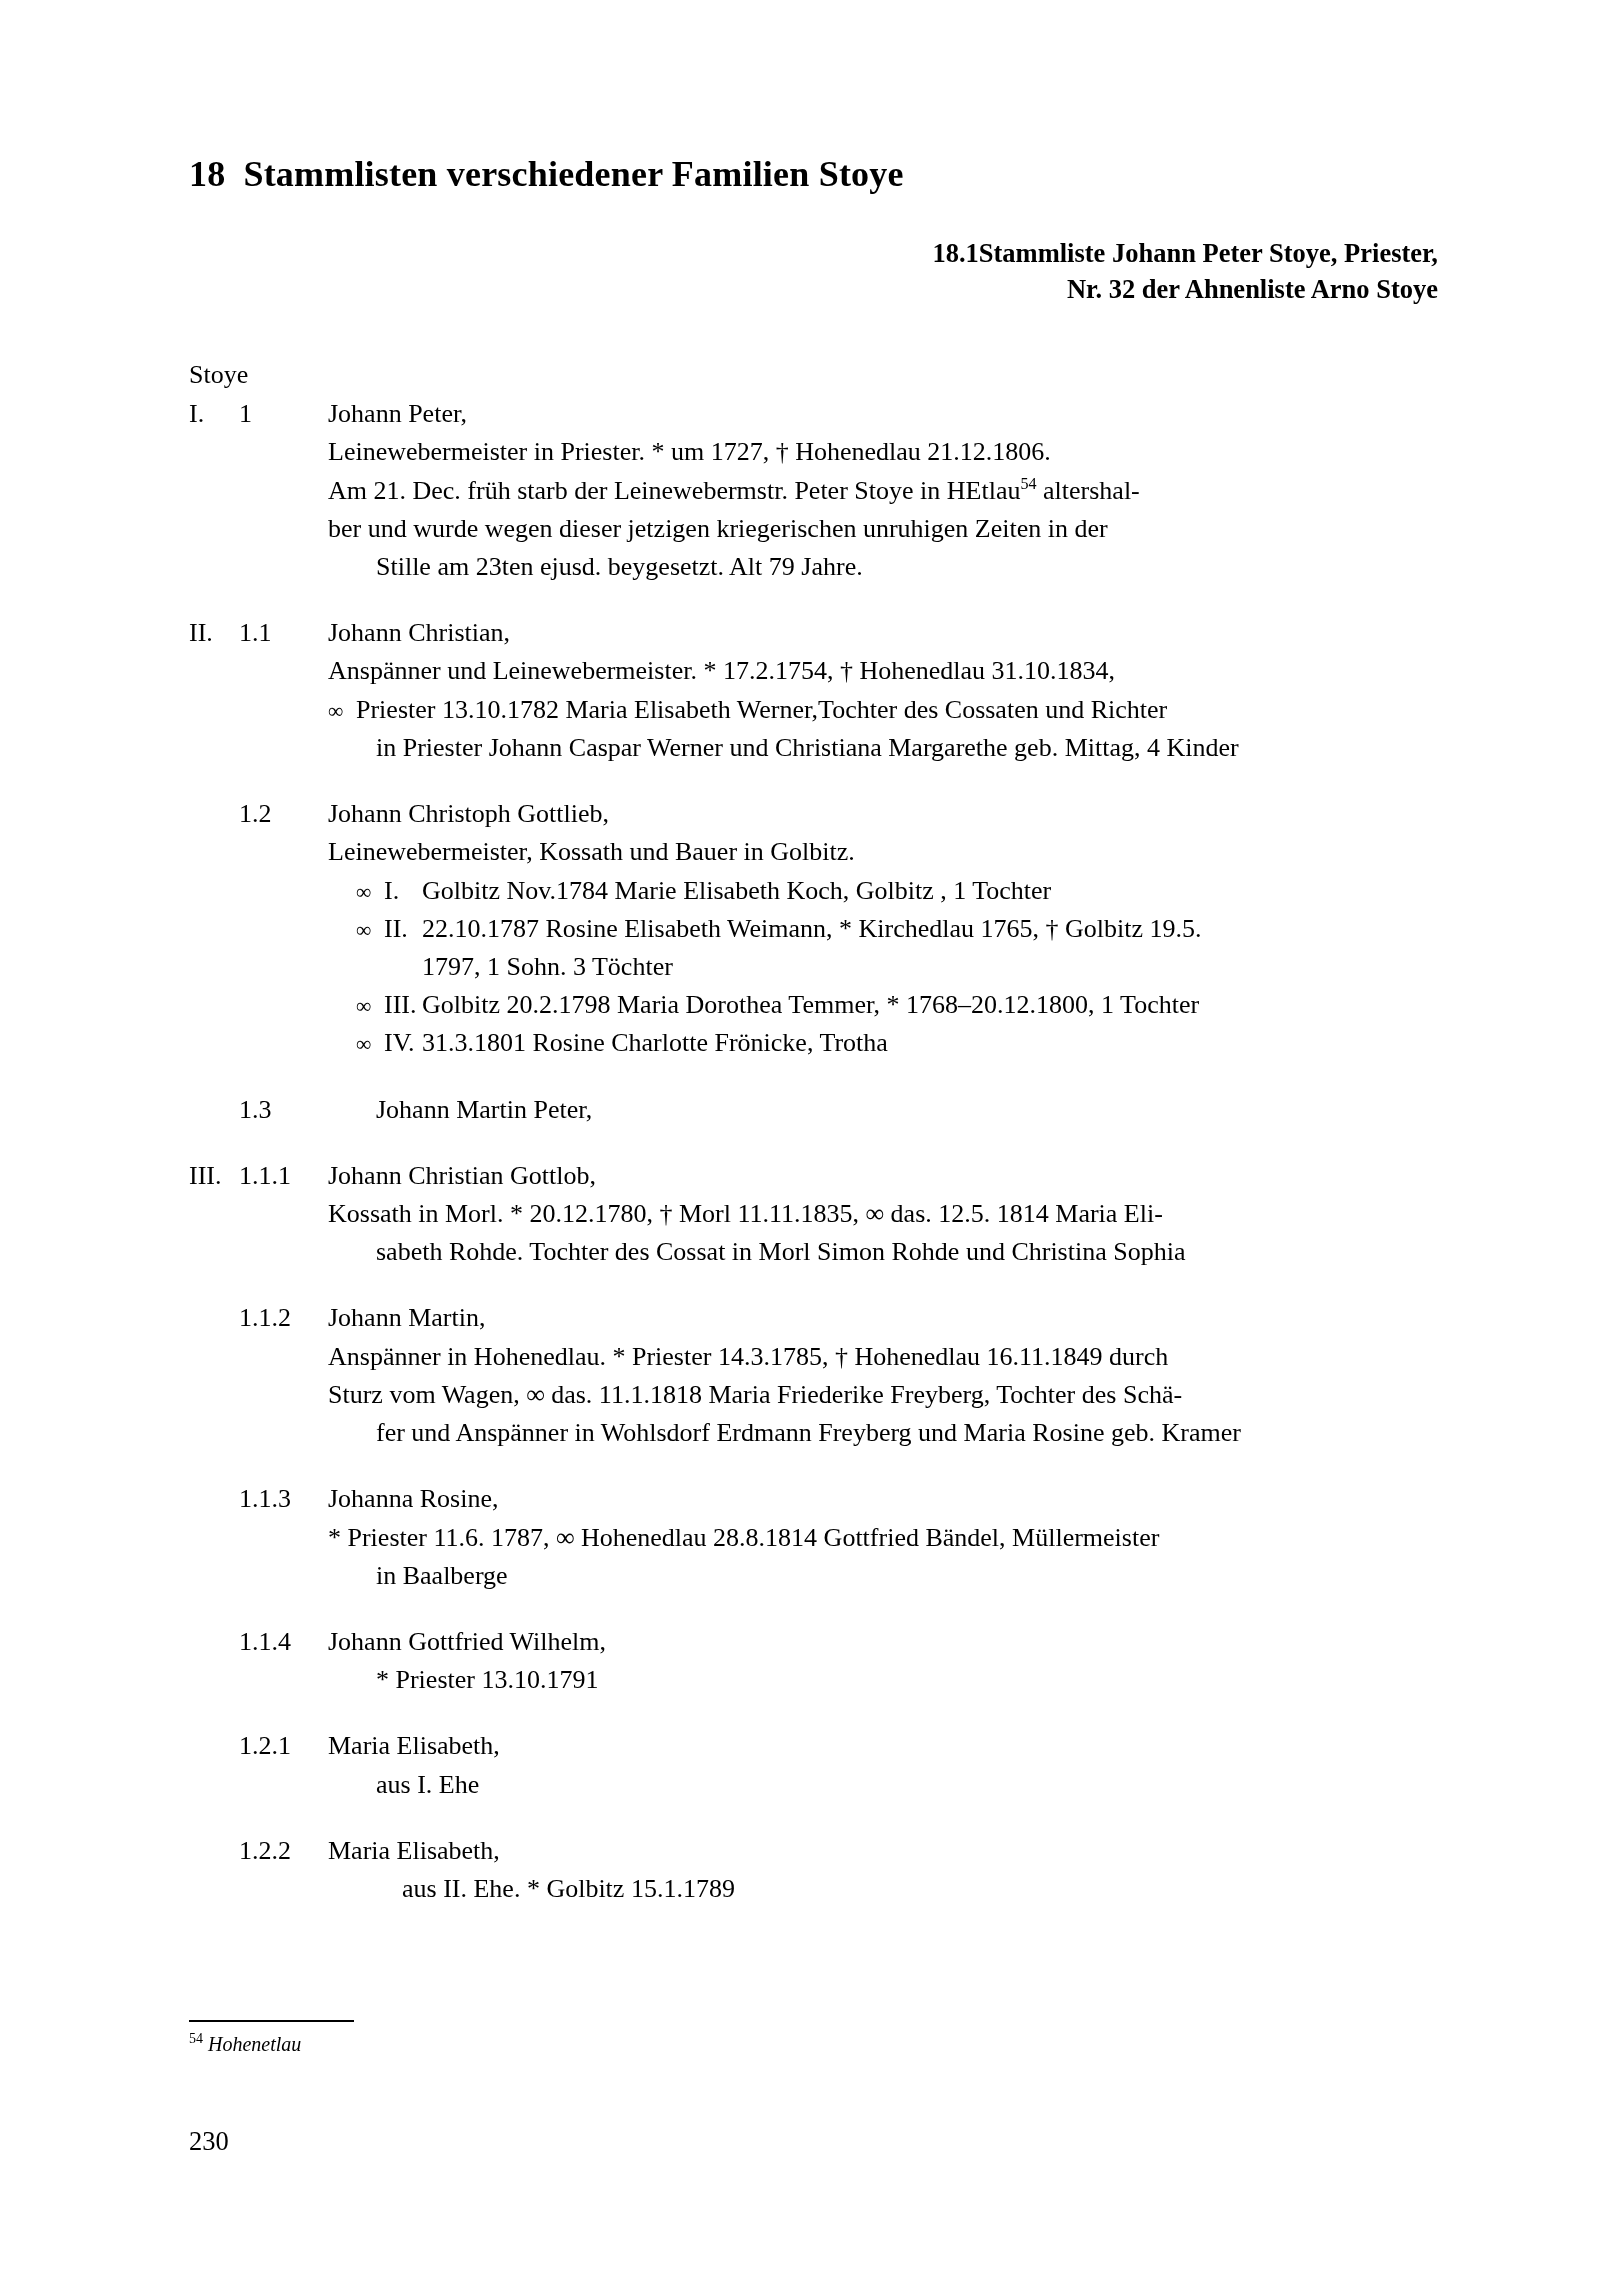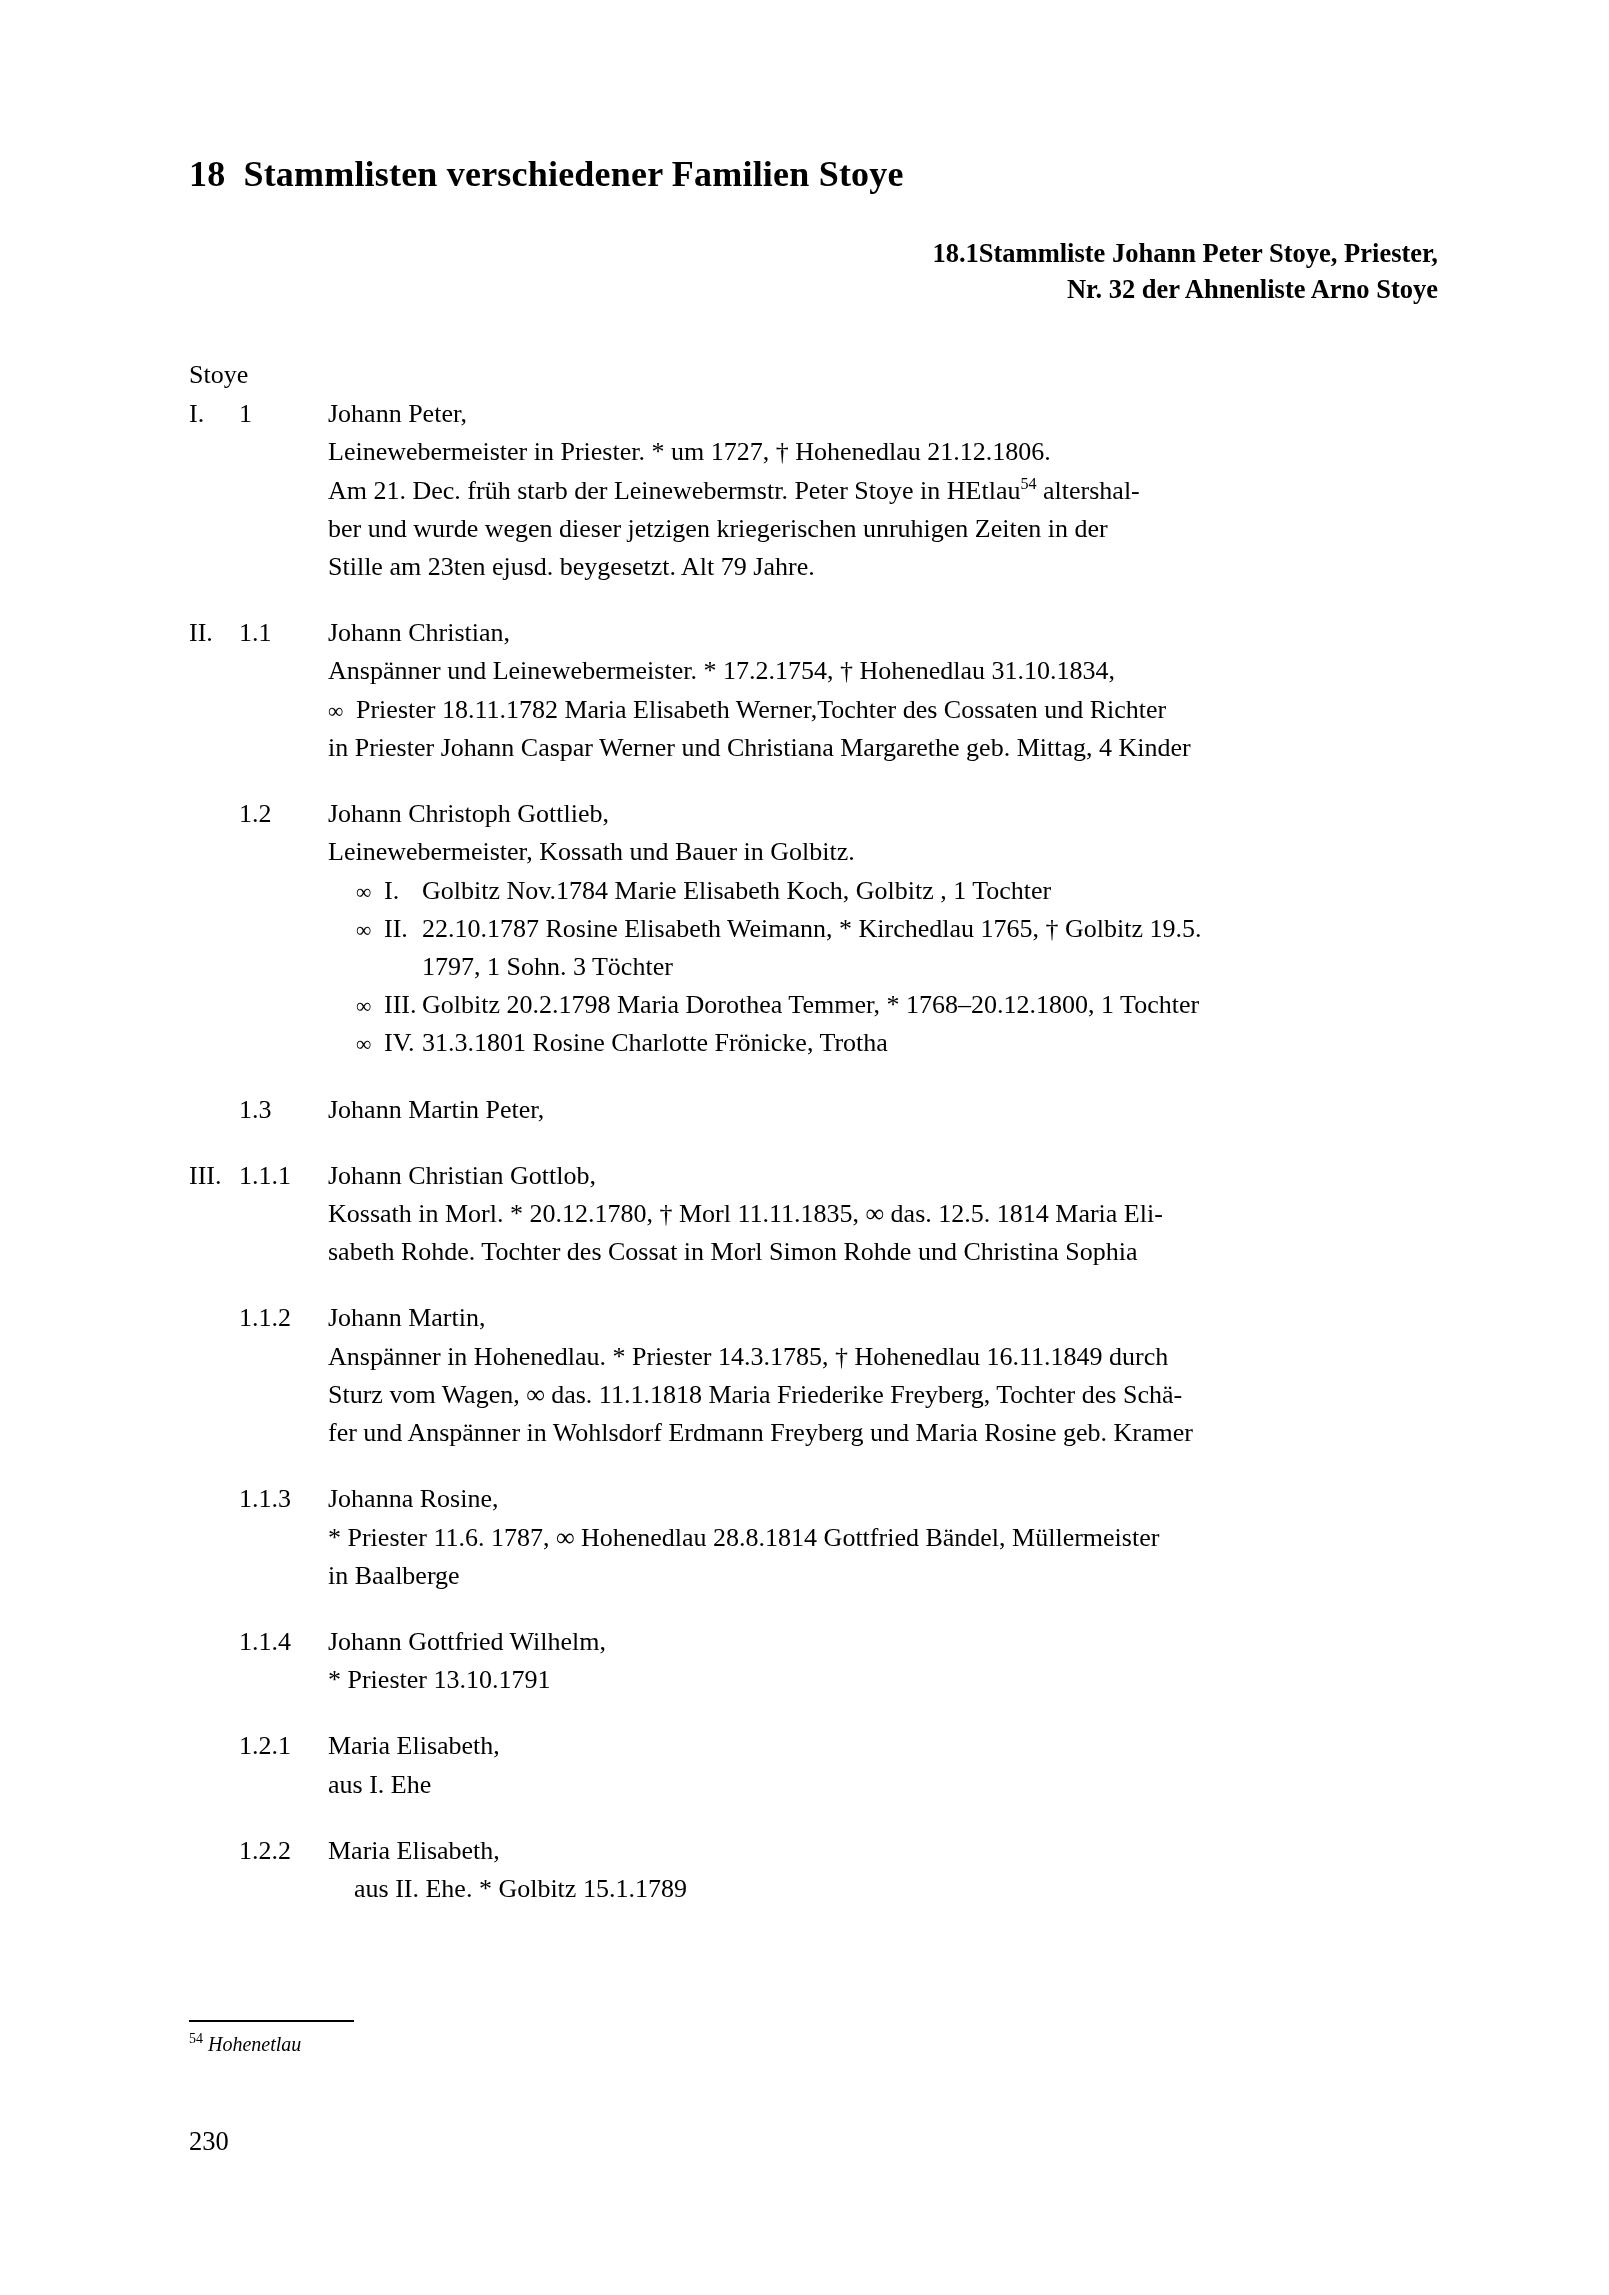--- a/index.html
+++ b/index.html
@@ -80,20 +80,21 @@
     font-family: Liberation Serif, serif;
   }
   .body .line {
     display: block;
   }
   .body .line.just {
     text-align: justify;
   }
   .body .line:last-child {
     text-align: left;
+    margin-left: 48px;
   }
   .marr {
     display: inline-block;
     width: 28px;
     font-size: 21.5px;
     letter-spacing: -0.8px;
     vertical-align: baseline;
   }
   .sub {
     display: block;
@@ -169,21 +170,21 @@
         <span class="line">Stille am 23ten ejusd. beygesetzt. Alt 79 Jahre.</span>
       </span>
     </div>
 
     <div class="entry">
       <span class="gen">II.</span>
       <span class="idx">1.1</span>
       <span class="body">
         <span class="line">Johann Christian,</span>
         <span class="line just">Anspänner und Leinewebermeister. * 17.2.1754, † Hohenedlau 31.10.1834,</span>
-        <span class="line just"><span class="marr">∞</span><span>Priester 18.11.1782 Maria Elisabeth Werner,Tochter des Cossaten und Richter</span></span>
+        <span class="line just"><span class="marr">∞</span><span>Priester 13.10.1782 Maria Elisabeth Werner,Tochter des Cossaten und Richter</span></span>
         <span class="line">in Priester Johann Caspar Werner und Christiana Margarethe geb. Mittag, 4 Kinder</span>
       </span>
     </div>
 
     <div class="entry">
       <span class="gen"></span>
       <span class="idx">1.2</span>
       <span class="body">
         <span class="line">Johann Christoph Gottlieb,</span>
         <span class="line">Leinewebermeister, Kossath und Bauer in Golbitz.</span>

